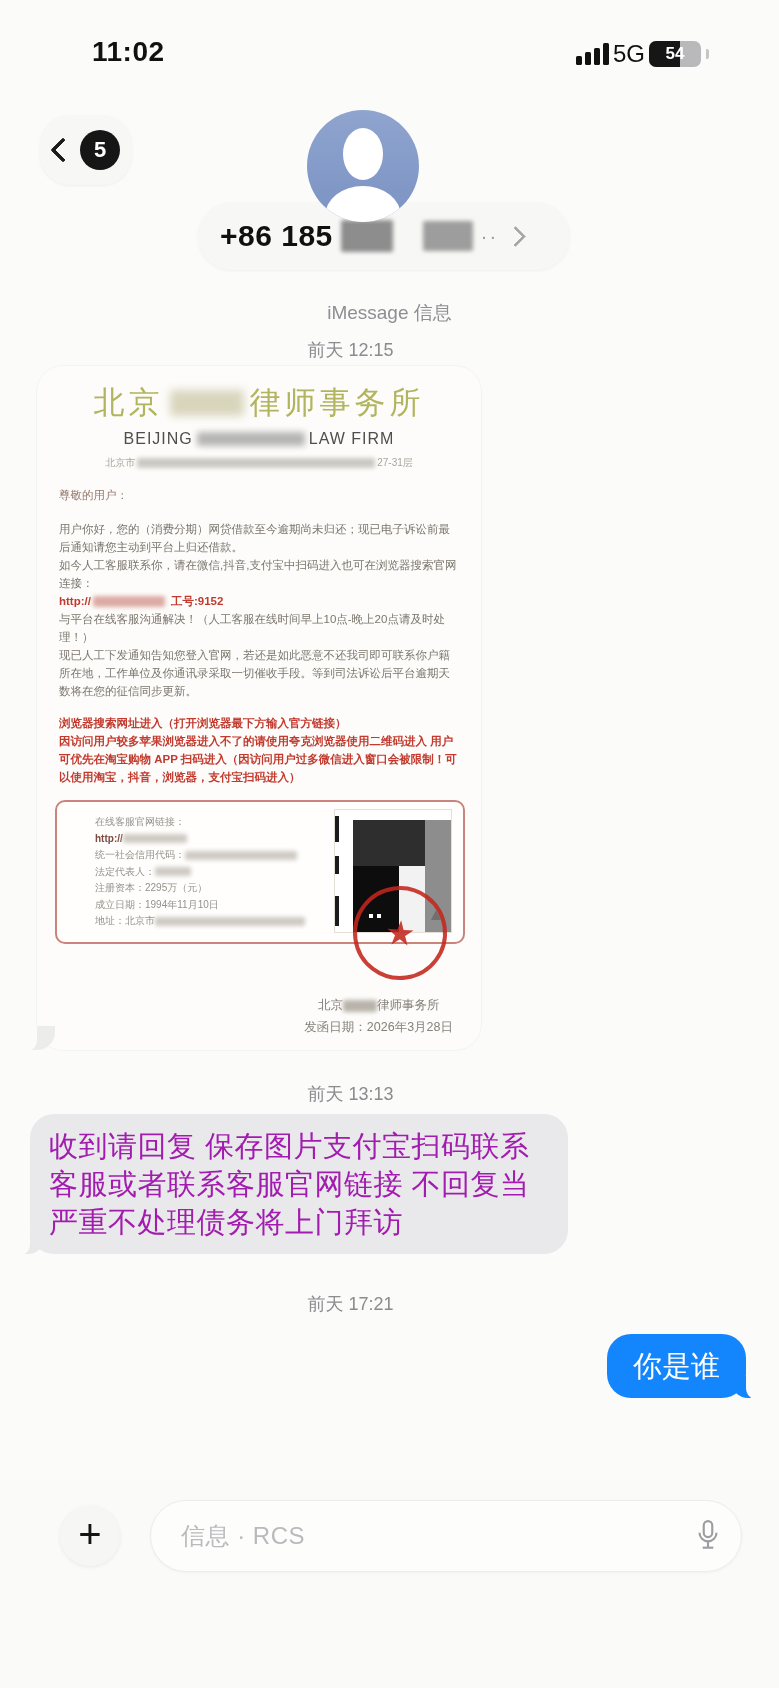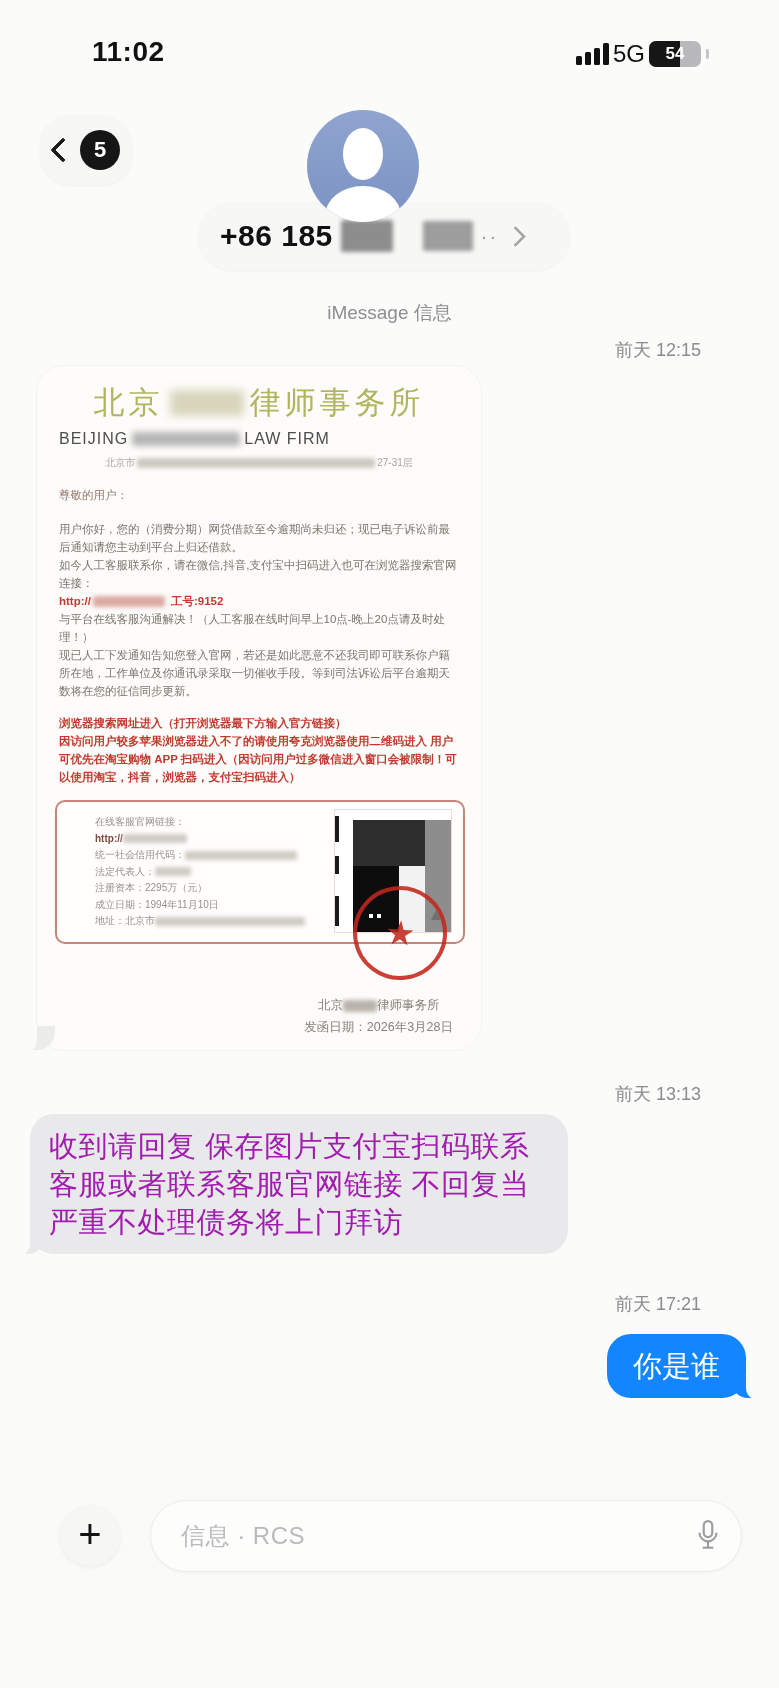--- a/index.html
+++ b/index.html
@@ -37,33 +37,33 @@
   .contact-num{font-size:30px;font-weight:700;color:#101010;letter-spacing:.5px;}
   .redact{display:inline-block;background:#9a9a9a;filter:blur(2px);border-radius:2px;vertical-align:middle;}
   .contact-pill .r1{width:52px;height:32px;margin-left:8px;background:#8d8d8d;}
   .contact-pill .r2{width:50px;height:30px;margin-left:30px;background:#9d9d9d;}
   .contact-marks{color:#9a9a9a;font-size:20px;margin-left:8px;letter-spacing:2px;}
   .chev-right{width:12px;height:12px;border-right:3.5px solid #a6a6a6;border-top:3.5px solid #a6a6a6;
     transform:rotate(45deg);border-radius:1px;margin-left:10px;}
   
   .svc-label{position:absolute;top:300px;left:0;width:779px;text-align:center;
     font-size:19px;color:#8e8e93;}
-  .tstamp{position:absolute;left:0;width:701px;text-align:right;font-size:18px;color:#8b8b90;}
+  .tstamp{position:absolute;left:0;width:701px;text-align:center;font-size:18px;color:#8b8b90;}
   
   .letter-bubble{position:absolute;left:37px;top:366px;width:444px;height:684px;
     background:#fdfcfa;border-radius:26px;box-shadow:0 0 0 1px rgba(0,0,0,.03);z-index:1;}
   .lb-tail1{position:absolute;left:-6px;bottom:0;width:24px;height:24px;background:#ececea;
     border-bottom-right-radius:18px;z-index:0;}
   .lb-tail2{position:absolute;left:-12px;bottom:-2px;width:12px;height:26px;background:#fbfbfa;
     border-bottom-right-radius:12px;z-index:0;}
   .letter{position:absolute;inset:0;border-radius:26px;overflow:hidden;padding:14px 22px;box-sizing:border-box;}
   .lt-title{display:flex;align-items:center;justify-content:center;gap:6px;margin-top:2px;
     color:#b2b55f;font-size:31px;font-weight:500;letter-spacing:4px;white-space:nowrap;}
   .lt-title .redact{width:74px;height:26px;background:#d9d5bd;filter:blur(4px);}
-  .lt-en{display:flex;align-items:center;gap:4px;margin-top:6px;
+  .lt-en{display:flex;align-items:center;justify-content:center;gap:4px;margin-top:6px;
     color:#4e4e4e;font-size:16px;letter-spacing:1px;}
   .lt-en .redact{width:108px;height:14px;background:#b5b5b5;filter:blur(3px);}
   .lt-addr{display:flex;align-items:center;justify-content:center;gap:2px;margin-top:8px;
     color:#a9a49d;font-size:10px;}
   .lt-addr .redact{width:238px;height:10px;background:#ccc9c2;filter:blur(2px);}
   .lt-body{margin-top:16px;font-size:11.5px;line-height:18px;color:#7b756d;}
   .lt-body p{margin:0;}
   .lt-salut{margin-bottom:16px !important;color:#93786d;}
   .lt-red{color:#c23a2e;font-weight:700;}
   .lt-link{margin:1px 0;}

